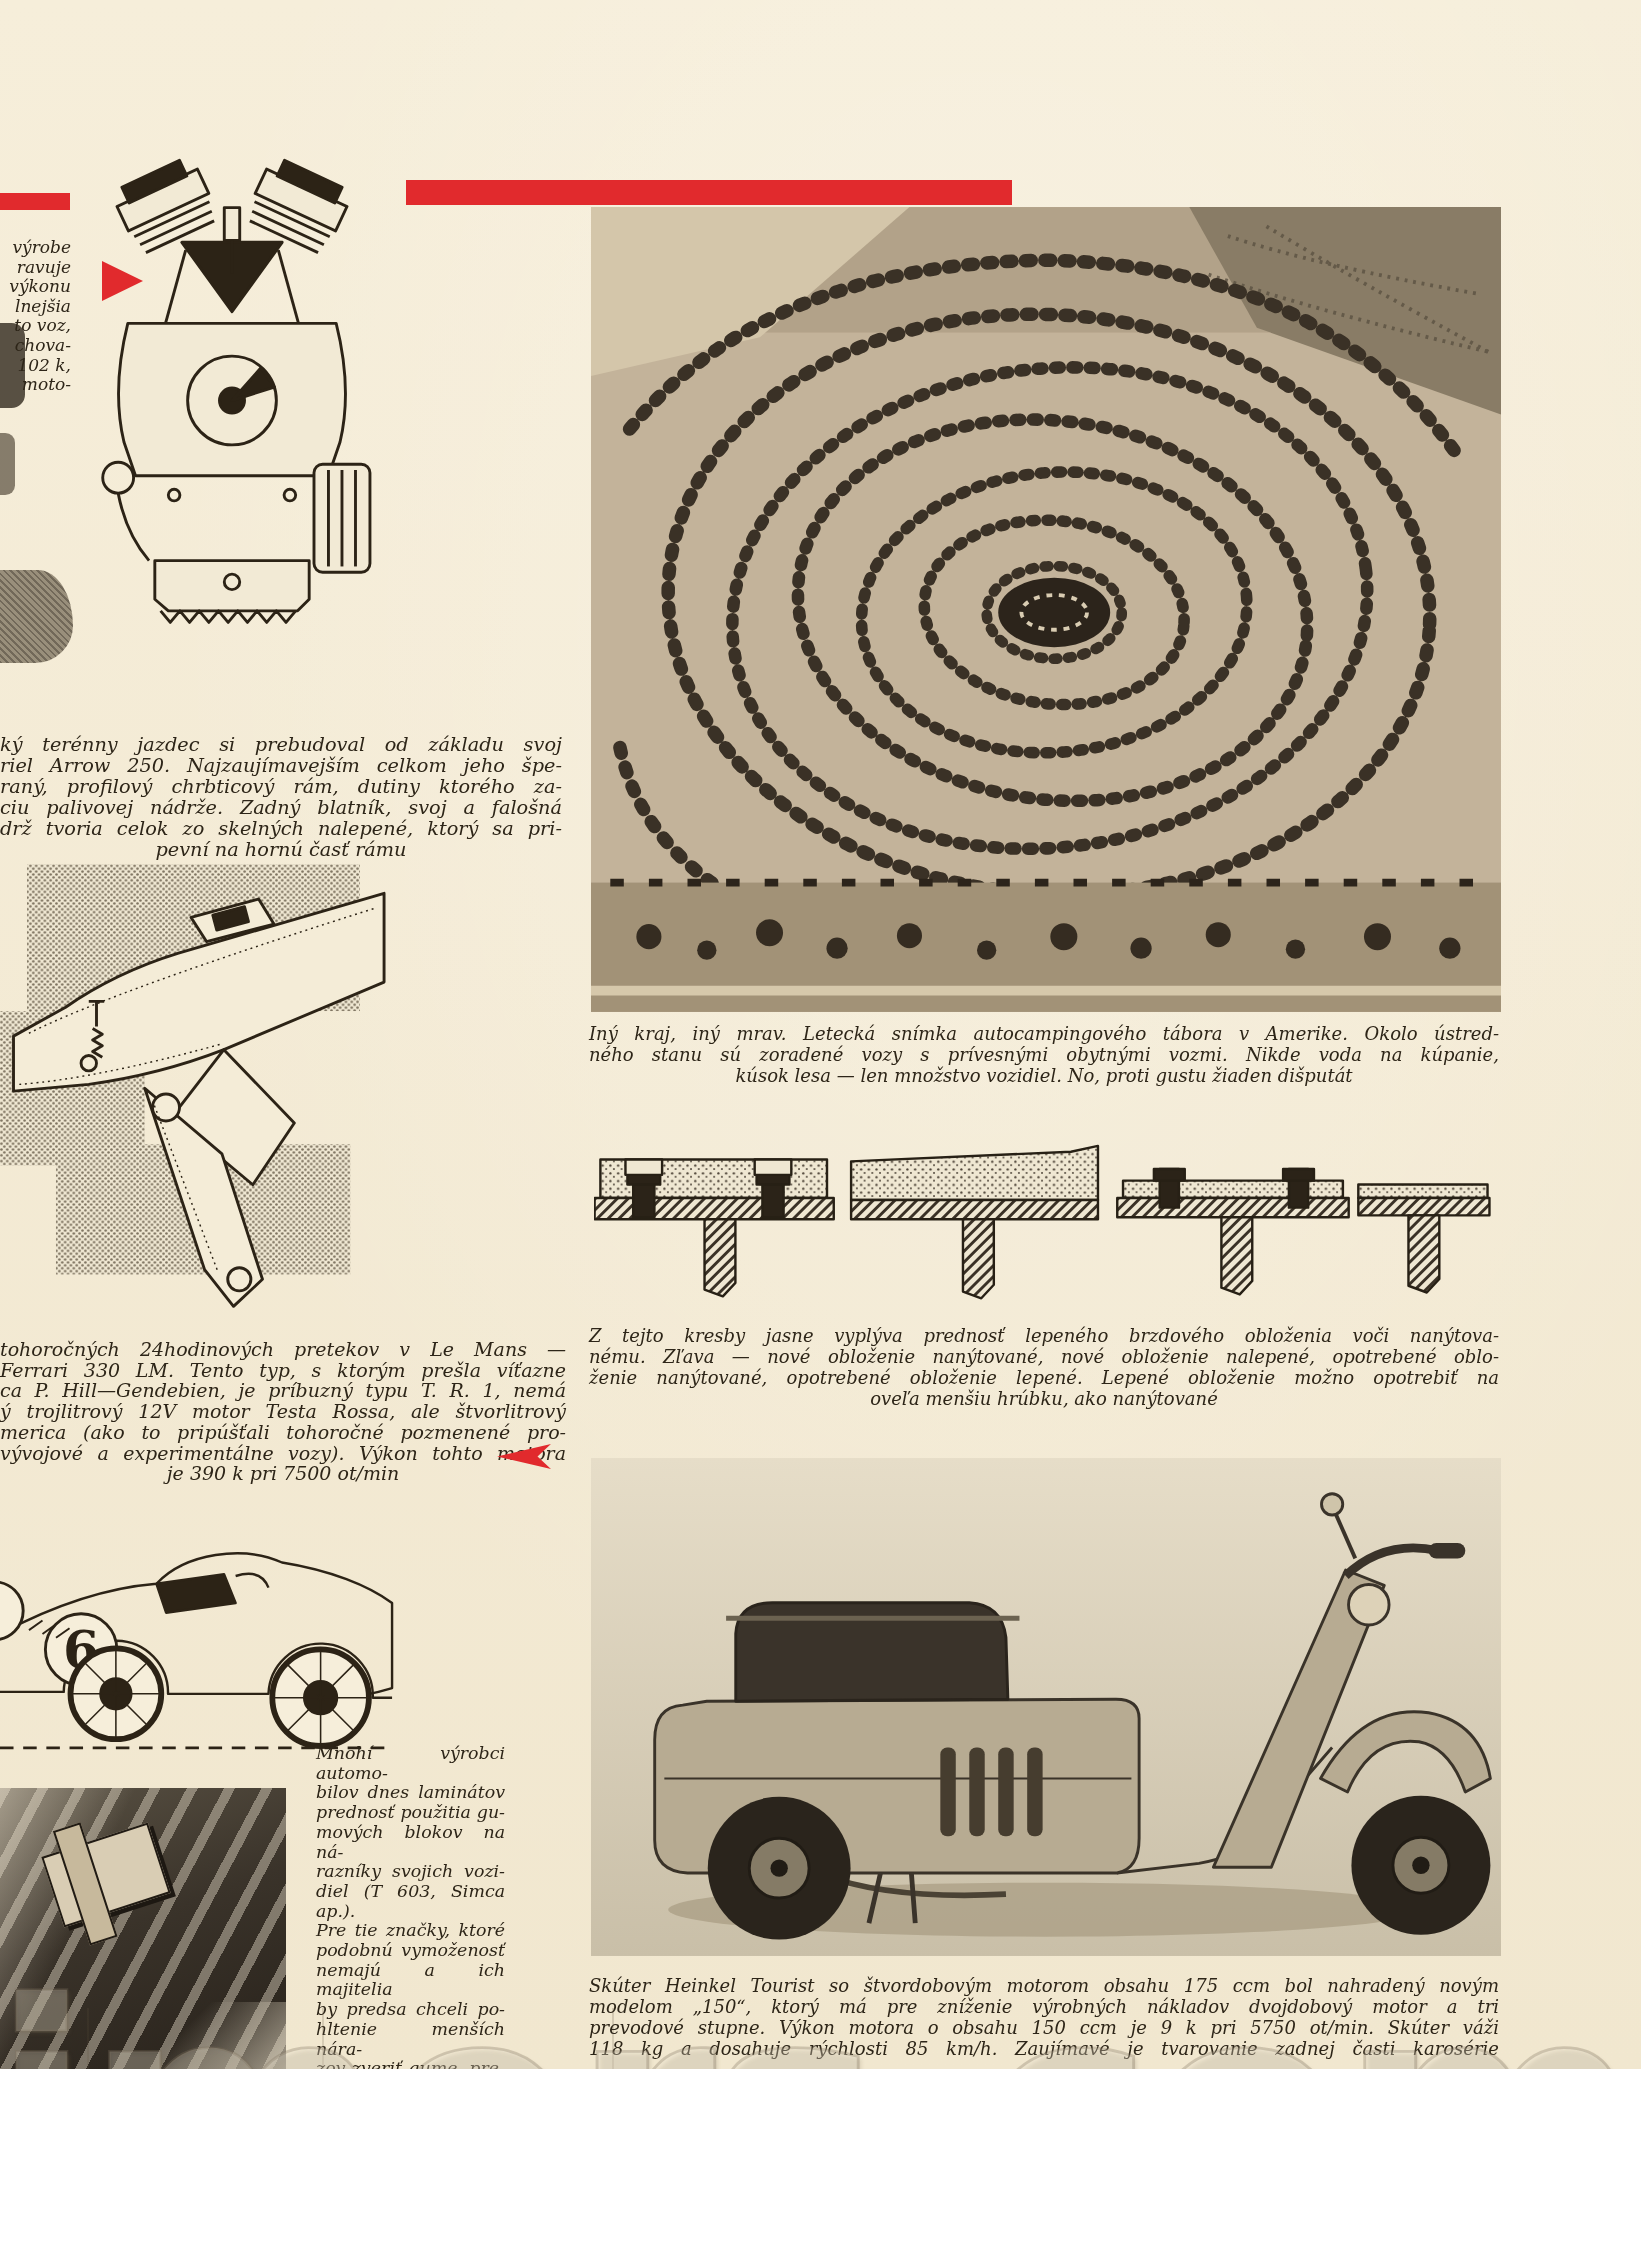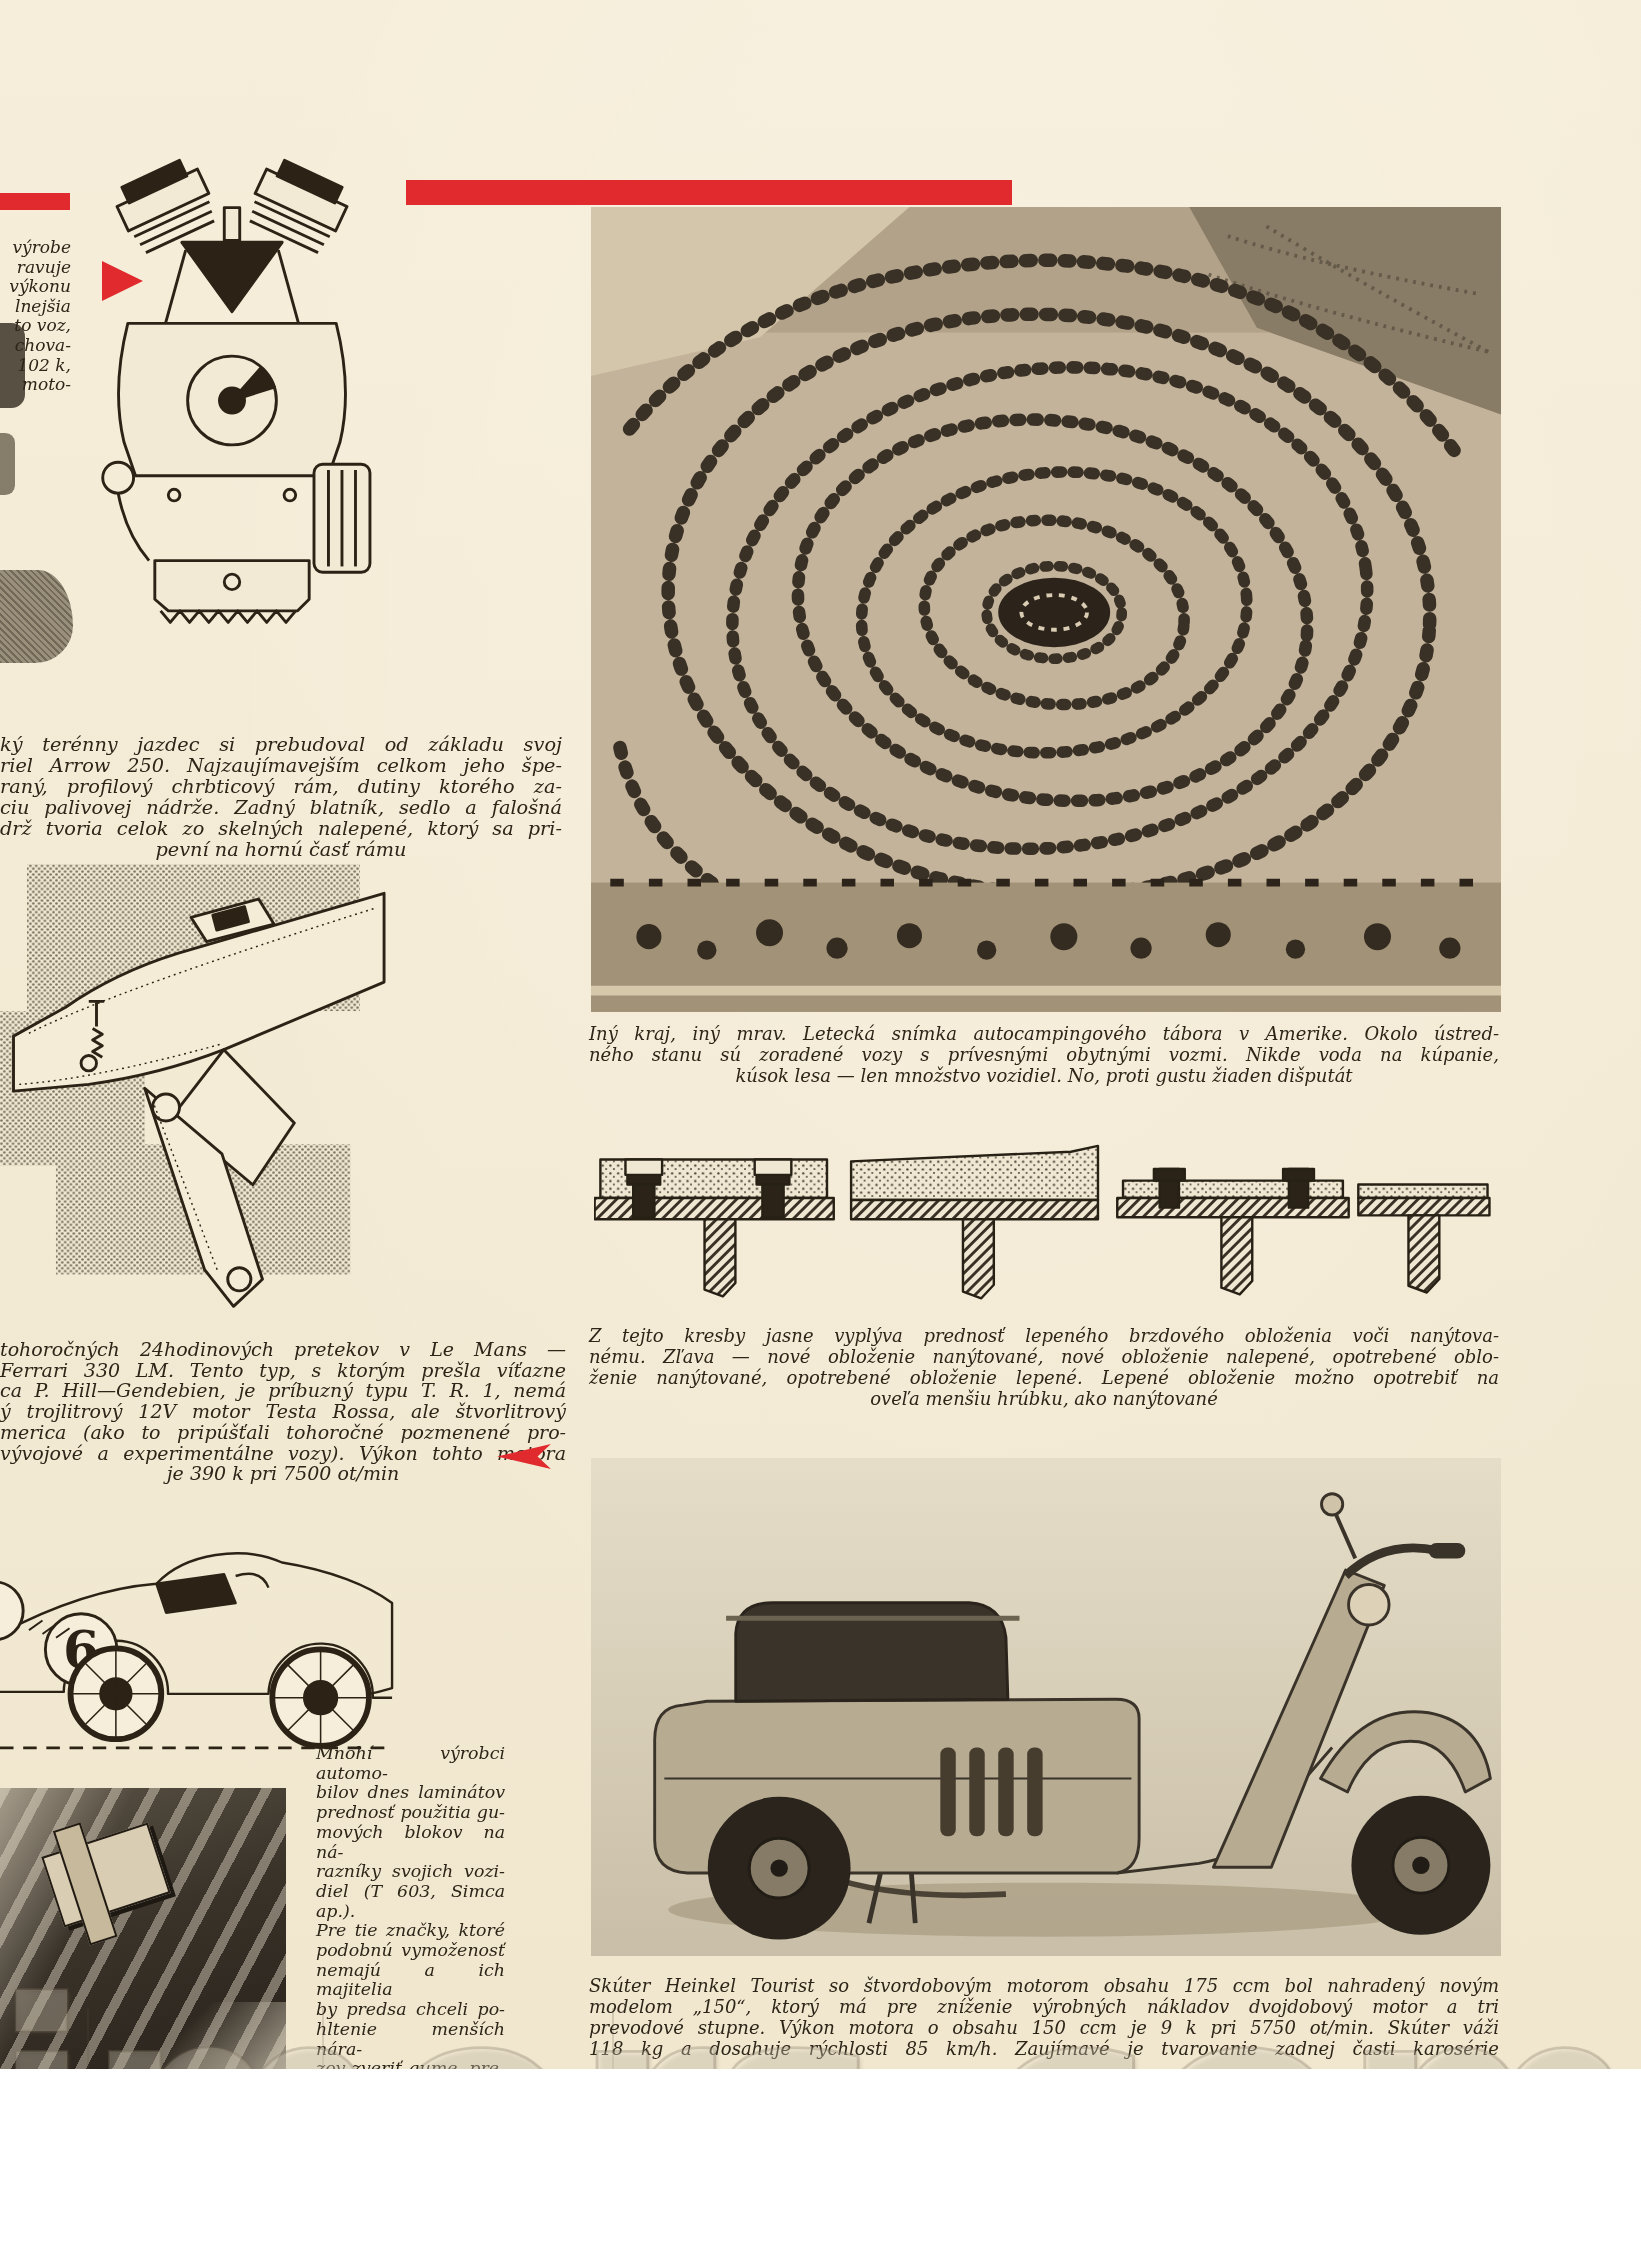--- a/index.html
+++ b/index.html
@@ -112,21 +112,21 @@
       <div class="line">to voz,</div>
       <div class="line">chova-</div>
       <div class="line">102 k,</div>
       <div class="line">moto-</div>
     </div>
 
   <div class="abs cap left-cap center-last" style="left:0;top:734px;">
       <div class="line">ký terénny jazdec si prebudoval od základu svoj</div>
       <div class="line">riel Arrow 250. Najzaujímavejším celkom jeho špe-</div>
       <div class="line">raný, profilový chrbticový rám, dutiny ktorého za-</div>
-      <div class="line">ciu palivovej nádrže. Zadný blatník, sedlo a falošná</div>
+      <div class="line">ciu palivovej nádrže. Zadný blatník, svoj a falošná</div>
       <div class="line">drž tvoria celok zo skelných nalepené, ktorý sa pri-</div>
       <div class="line">pevní na hornú časť rámu</div>
     </div>
 
   <svg class="abs" style="left:0;top:864px;" width="386" height="462" viewBox="0 0 400 478">
     <defs>
       <pattern id="ht" width="6" height="6" patternUnits="userSpaceOnUse">
         <rect width="6" height="6" fill="#efe7d2"></rect>
         <circle cx="1.5" cy="1.5" r="1.35" fill="#7d725f"></circle>
           <circle cx="4.5" cy="4.5" r="1.35" fill="#7d725f"></circle>

